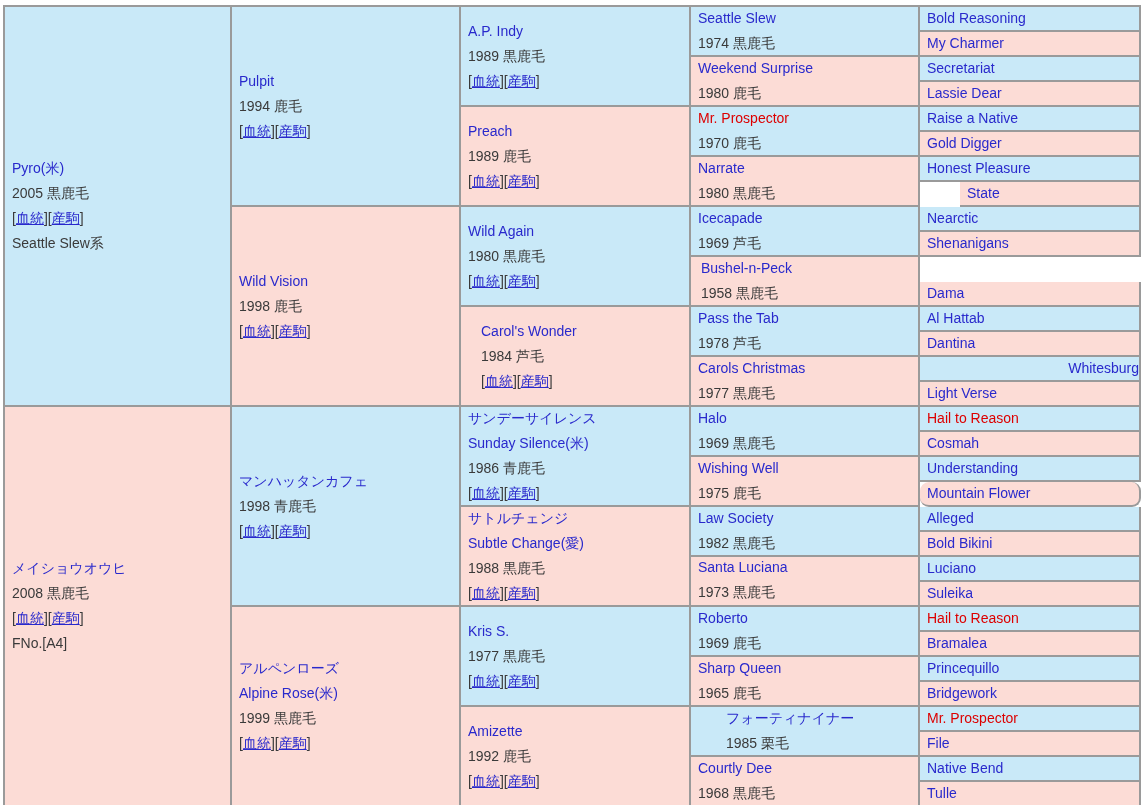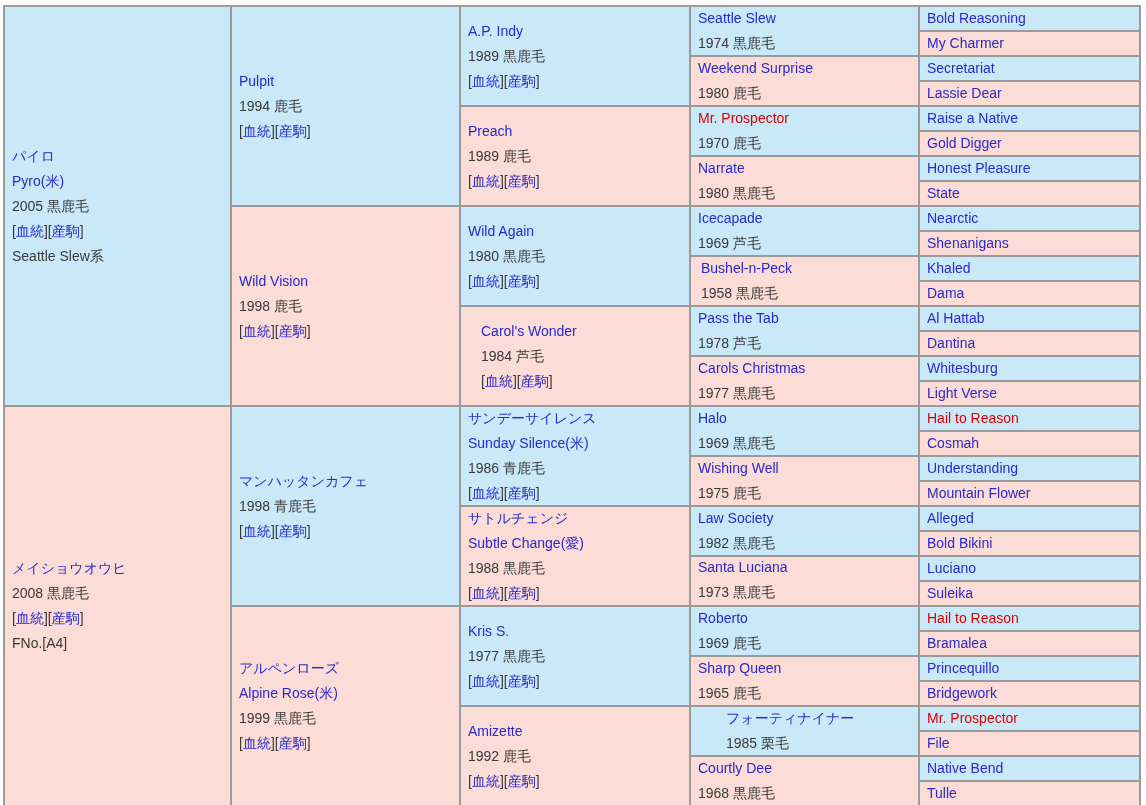--- a/index.html
+++ b/index.html
@@ -35,30 +35,30 @@
   .cell.female { background: var(--female-bg); }
   .line { line-height: 25px; white-space: nowrap; }
   a.hname {
     color: var(--link-text);
     text-decoration: none;
     cursor: pointer;
   }
   a.hname.dup { color: var(--dup-text); }
   a.plink {
     color: var(--link-text);
+    text-decoration: underline;
     cursor: pointer;
   }
   .bracket { color: var(--plain-text); }
 </style>
 </head>
 <body>
 
 <div id="pedigree-table">
     <div class="cell male" style="grid-area: 1 / 1 / span 16;">
-      <div class="line"><a class="hname">パイロ</a></div>
       <div class="line"><a class="hname">Pyro(米)</a></div>
       <div class="line">2005 黒鹿毛</div>
       <div class="line"><span class="bracket">[</span><a class="plink">血統</a><span class="bracket">]</span><span class="bracket">[</span><a class="plink">産駒</a><span class="bracket">]</span></div>
       <div class="line">Seattle Slew系</div>
     </div>
     <div class="cell female" style="grid-area: 17 / 1 / span 16;">
       <div class="line"><a class="hname">メイショウオウヒ</a></div>
       <div class="line">2008 黒鹿毛</div>
       <div class="line"><span class="bracket">[</span><a class="plink">血統</a><span class="bracket">]</span><span class="bracket">[</span><a class="plink">産駒</a><span class="bracket">]</span></div>
       <div class="line">FNo.[A4]</div>
@@ -204,57 +204,54 @@
     </div>
     <div class="cell male" style="grid-area: 5 / 5 / span 1;">
       <div class="line"><a class="hname">Raise a Native</a></div>
     </div>
     <div class="cell female" style="grid-area: 6 / 5 / span 1;">
       <div class="line"><a class="hname">Gold Digger</a></div>
     </div>
     <div class="cell male" style="grid-area: 7 / 5 / span 1;">
       <div class="line"><a class="hname">Honest Pleasure</a></div>
     </div>
-    <div class="cell female" style="grid-area: 8 / 5 / span 1;">
+    <div class="cell female" style="grid-area: 8 / 5 / span 1; margin-left: 40px;">
       <div class="line"><a class="hname">State</a></div>
     </div>
     <div class="cell male" style="grid-area: 9 / 5 / span 1;">
       <div class="line"><a class="hname">Nearctic</a></div>
     </div>
     <div class="cell female" style="grid-area: 10 / 5 / span 1;">
       <div class="line"><a class="hname">Shenanigans</a></div>
     </div>
-    <div class="cell male" style="grid-area: 11 / 5 / span 1;">
-      <div class="line"><a class="hname">Khaled</a></div>
-    </div>
     <div class="cell female" style="grid-area: 12 / 5 / span 1;">
       <div class="line"><a class="hname">Dama</a></div>
     </div>
     <div class="cell male" style="grid-area: 13 / 5 / span 1;">
       <div class="line"><a class="hname">Al Hattab</a></div>
     </div>
     <div class="cell female" style="grid-area: 14 / 5 / span 1;">
       <div class="line"><a class="hname">Dantina</a></div>
     </div>
-    <div class="cell male" style="grid-area: 15 / 5 / span 1;">
+    <div class="cell male" style="grid-area: 15 / 5 / span 1; text-align: right;">
       <div class="line"><a class="hname">Whitesburg</a></div>
     </div>
     <div class="cell female" style="grid-area: 16 / 5 / span 1;">
       <div class="line"><a class="hname">Light Verse</a></div>
     </div>
     <div class="cell male" style="grid-area: 17 / 5 / span 1;">
       <div class="line"><a class="hname dup">Hail to Reason</a></div>
     </div>
     <div class="cell female" style="grid-area: 18 / 5 / span 1;">
       <div class="line"><a class="hname">Cosmah</a></div>
     </div>
     <div class="cell male" style="grid-area: 19 / 5 / span 1;">
       <div class="line"><a class="hname">Understanding</a></div>
     </div>
-    <div class="cell female" style="grid-area: 20 / 5 / span 1;">
+    <div class="cell female" style="grid-area: 20 / 5 / span 1; border-radius: 9px;">
       <div class="line"><a class="hname">Mountain Flower</a></div>
     </div>
     <div class="cell male" style="grid-area: 21 / 5 / span 1;">
       <div class="line"><a class="hname">Alleged</a></div>
     </div>
     <div class="cell female" style="grid-area: 22 / 5 / span 1;">
       <div class="line"><a class="hname">Bold Bikini</a></div>
     </div>
     <div class="cell male" style="grid-area: 23 / 5 / span 1;">
       <div class="line"><a class="hname">Luciano</a></div>

